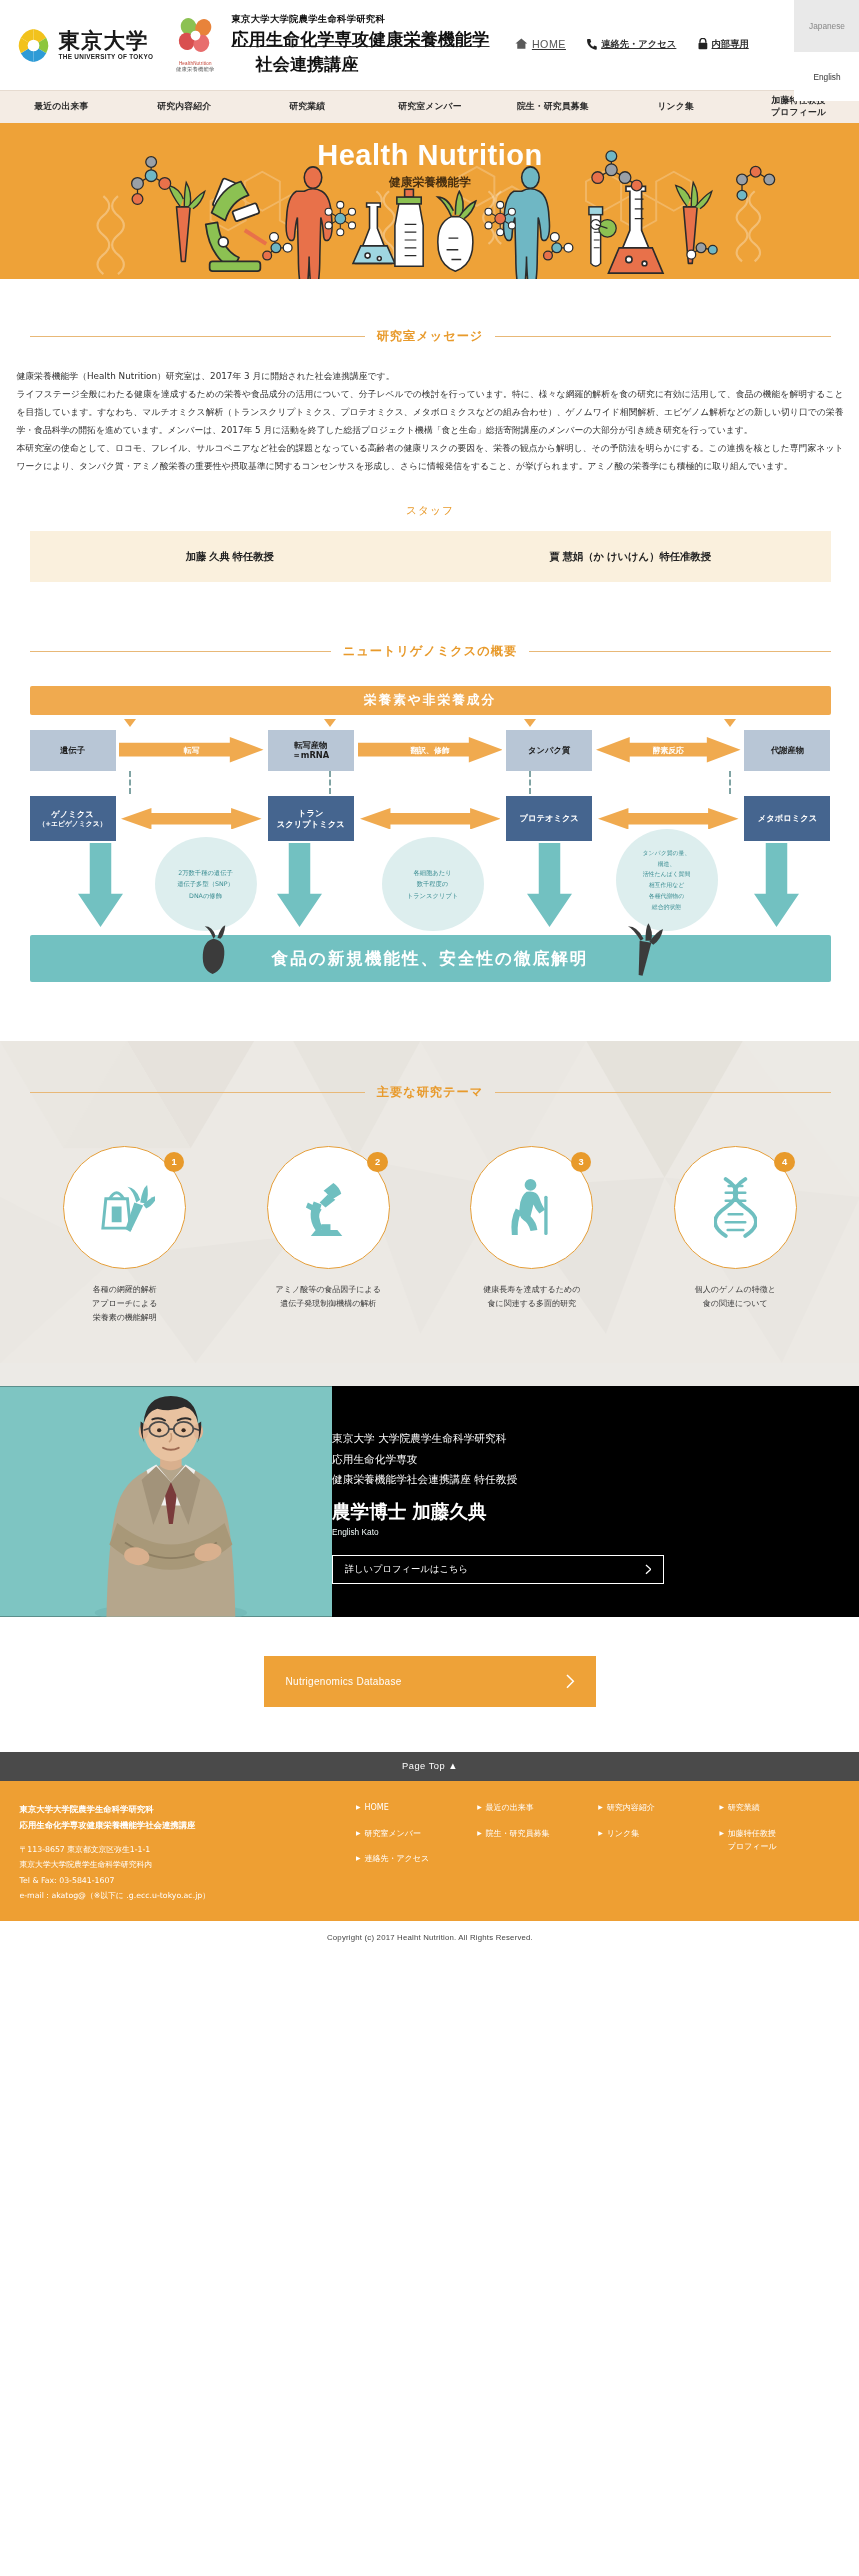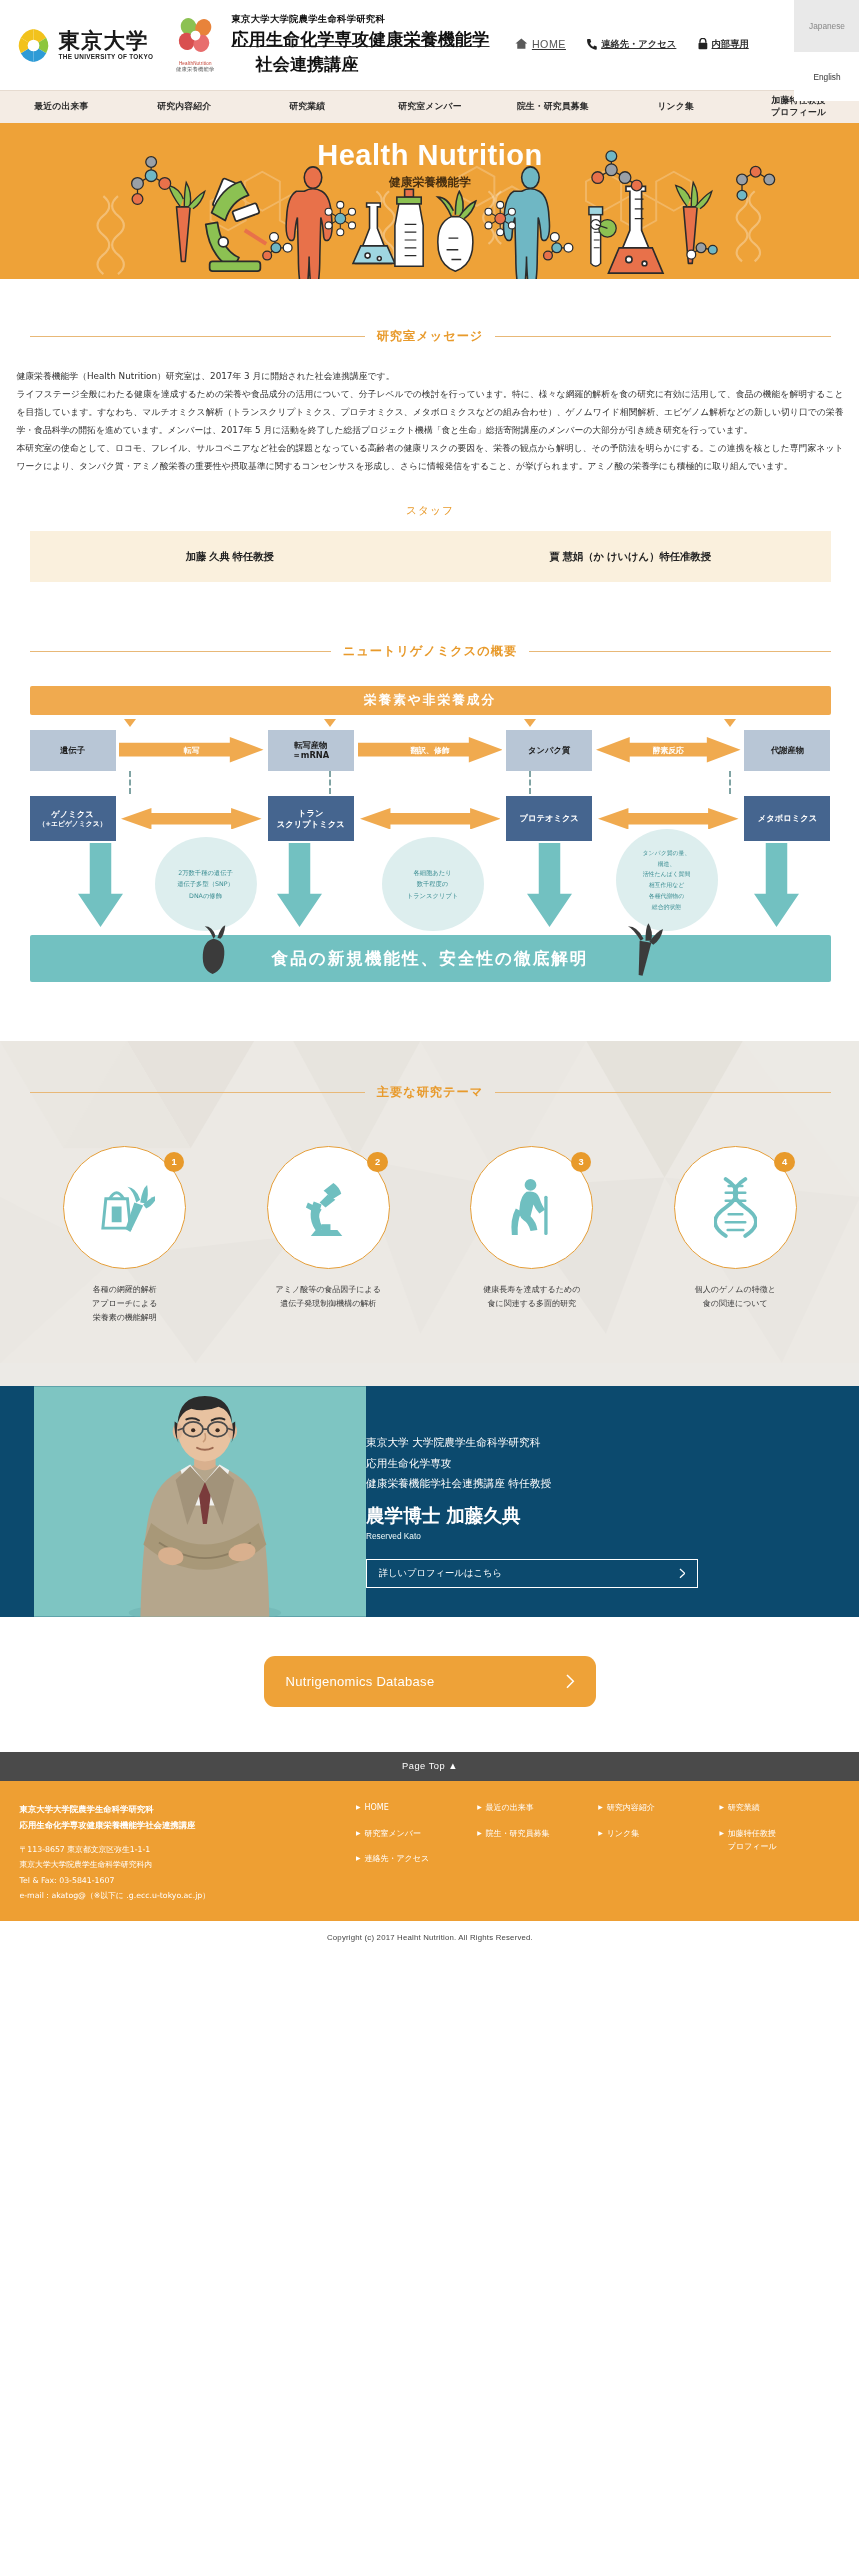--- a/index.html
+++ b/index.html
@@ -213,42 +213,42 @@
     display: flex; align-items: center; justify-content: center;
     font-size: 9.3px; font-weight: bold;
   }
   .theme-label {
     margin-top: 13.7px; text-align: center; font-size: 8px; color: #3a3a3a;
     line-height: 1.75; font-family: "DejaVu Sans", sans-serif;
   }
 
   
   .prof-section {
-    background: #0c4a6e; min-height: 231px; position: relative; overflow: hidden;
-    display: flex; align-items: flex-end; padding-left: 34px;
+    background: #000000; min-height: 231px; position: relative; overflow: hidden;
+    display: flex; align-items: flex-start;
   }
   .prof-photo-col { width: 332px; position: relative; height: 231px; }
   .prof-text-col { flex: 1 1 auto; padding: 43px 59px 29px 0; }
   .prof-line { font-size: 10.7px; color: #ffffff; line-height: 1.95; font-family: "DejaVu Sans", sans-serif; }
   .prof-name-row { margin-top: 7.8px; display: flex; align-items: baseline; gap: 5.9px; }
   .prof-name { font-size: 18.6px; font-weight: bold; color: #fff; font-family: "DejaVu Sans", sans-serif; }
   .prof-name-en { font-size: 8.3px; color: #f0faf9; margin-top: 2px; }
   .prof-btn {
     margin-top: 17.6px; width: 332px; height: 29px; border: 1px solid #ffffff;
     display: flex; align-items: center; justify-content: space-between;
     padding: 0 11.7px; color: #fff; font-size: 9.3px; cursor: pointer;
     font-family: "DejaVu Sans", sans-serif;
   }
 
   
   .db-section { background: #fff; padding: 39px 0 45px; display: flex; justify-content: center; }
   .db-btn {
     width: 332px; height: 51px; background: #eea238; color: #fff;
     display: flex; align-items: center; justify-content: space-between;
-    padding: 0 21.5px; font-size: 13px; cursor: pointer; letter-spacing: 0.3px; border-radius: 11px;
+    padding: 0 21.5px; font-size: 10px; cursor: pointer; letter-spacing: 0.3px;
   }
 
   
   .pagetop {
     background: #4a4a4a; height: 29px; display: flex; align-items: center; justify-content: center;
     color: #fff; font-size: 9.3px; cursor: pointer; letter-spacing: 0.5px;
   }
 
   
   .footer { background: #ee9f33; padding: 21.5px 0 17.6px; }
@@ -844,21 +844,21 @@
   </div>
 
   <div class="prof-text-col">
     <div class="prof-line">東京大学 大学院農学生命科学研究科</div>
     <div class="prof-line">応用生命化学専攻</div>
     <div class="prof-line">健康栄養機能学社会連携講座 特任教授</div>
     <div class="prof-name-row">
       <span class="prof-name">農学博士</span>
       <span class="prof-name">加藤久典</span>
     </div>
-    <div class="prof-name-en">Reserved Kato</div>
+    <div class="prof-name-en">English Kato</div>
     <div class="prof-btn">
       <span>詳しいプロフィールはこちら</span>
       <svg width="6.8" height="10.7" viewBox="0 0 7 11">
         <path d="M1 1 L6 5.5 L1 10" stroke="#ffffff" stroke-width="1.3" fill="none"></path>
       </svg>
     </div>
   </div>
 </div>
 
 <div class="db-section">

